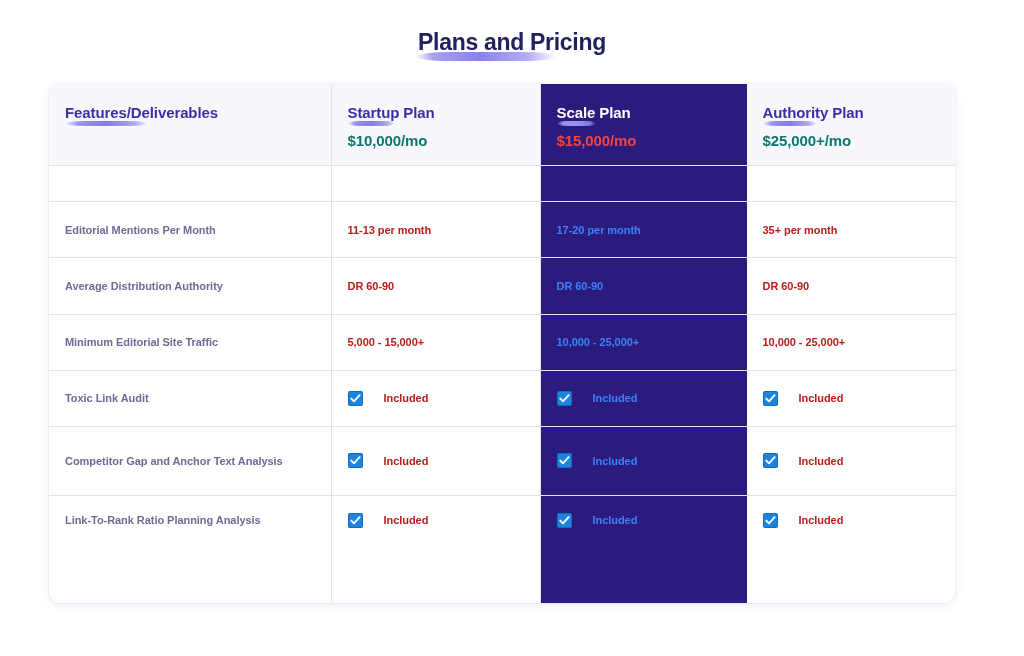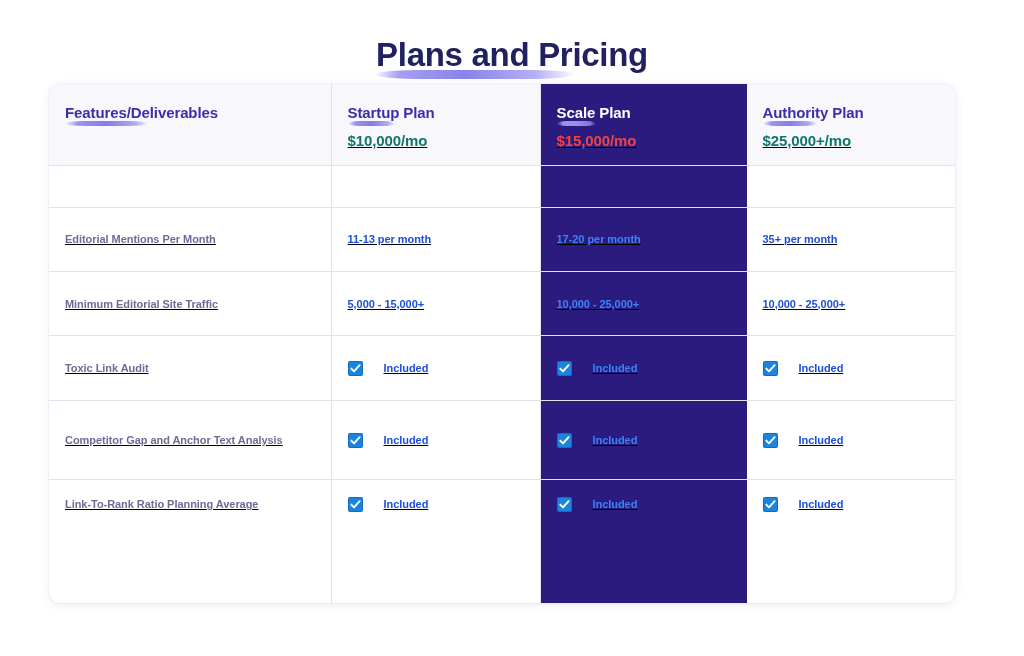--- a/index.html
+++ b/index.html
@@ -26,21 +26,21 @@
   .title-wrap {
     position: absolute;
     top: 14px;
     left: 0;
     width: 1024px;
     text-align: center;
   }
   .page-title {
     display: inline-block;
     position: relative;
-    font-size: 33px;
+    font-size: 23px;
     font-weight: bold;
     letter-spacing: -0.3px;
     color: #20215e;
     padding: 0 4px 6px 4px;
   }
   
   .page-title .swoosh {
     position: absolute;
     left: 2px;
     bottom: 1px;
@@ -60,21 +60,20 @@
   .card {
     position: absolute;
     left: 49px;
     top: 84px;
     width: 906px;
     height: 519px;
     background: #ffffff;
     border-radius: 11px;
     box-shadow: 0 2px 10px rgba(80,70,160,0.10), 0 0 0 1px rgba(120,110,190,0.06);
     overflow: hidden;
-    text-decoration: underline;
   }
 
   table.pricing {
     border-collapse: collapse;
     table-layout: fixed;
     width: 906px;
     height: 519px;
   }
 
   table.pricing col.c-feature   { width: 282px; }
@@ -161,21 +160,21 @@
     border-right: 1px solid #2b1b7e;
     color: #ffffff;
   }
 
   .feature-label {
     color: #6f6a96;
     font-weight: bold;
     line-height: 18px;
   }
   .cell-value {
-    color: #1d4ed8;
+    color: #b91c1c;
     font-weight: bold;
     line-height: 18px;
   }
   .scale-col .cell-value { color: #3b82f6; }
 
   tr.spacer-row td { height: 32px; }
   tr.data-row td   { height: 50px; }
   tr.tall-row td   { height: 62px; }
   tr.last-row td   { height: 82px; vertical-align: top; padding-top: 15px; }
 
@@ -254,23 +253,37 @@
             <span class="cell-value">11-13 per month</span>
           </td>
           <td class="scale-col">
             <span class="cell-value">17-20 per month</span>
           </td>
           <td>
             <span class="cell-value">35+ per month</span>
           </td>
         </tr>
 
-
         <tr class="data-row">
           <td>
+            <span class="feature-label">Average Distribution Authority</span>
+          </td>
+          <td>
+            <span class="cell-value">DR 60-90</span>
+          </td>
+          <td class="scale-col">
+            <span class="cell-value">DR 60-90</span>
+          </td>
+          <td>
+            <span class="cell-value">DR 60-90</span>
+          </td>
+        </tr>
+
+        <tr class="data-row">
+          <td>
             <span class="feature-label">Minimum Editorial Site Traffic</span>
           </td>
           <td>
             <span class="cell-value">5,000 - 15,000+</span>
           </td>
           <td class="scale-col">
             <span class="cell-value">10,000 - 25,000+</span>
           </td>
           <td>
             <span class="cell-value">10,000 - 25,000+</span>
@@ -345,21 +358,21 @@
                     <path d="M1.3 5.6 L4.0 8.3 L9.6 2.2" fill="none" stroke="#ffffff" stroke-width="1.9" stroke-linecap="round" stroke-linejoin="round"></path>
                   </svg>
               </span>
               <span class="cell-value">Included</span>
             </span>
           </td>
         </tr>
 
         <tr class="last-row">
           <td>
-            <span class="feature-label">Link-To-Rank Ratio Planning Average</span>
+            <span class="feature-label">Link-To-Rank Ratio Planning Analysis</span>
           </td>
           <td>
             <span class="included">
               <span class="chk">
                 <svg width="11" height="11" viewBox="0 0 11 11">
                     <path d="M1.3 5.6 L4.0 8.3 L9.6 2.2" fill="none" stroke="#ffffff" stroke-width="1.9" stroke-linecap="round" stroke-linejoin="round"></path>
                   </svg>
               </span>
               <span class="cell-value">Included</span>
             </span>

